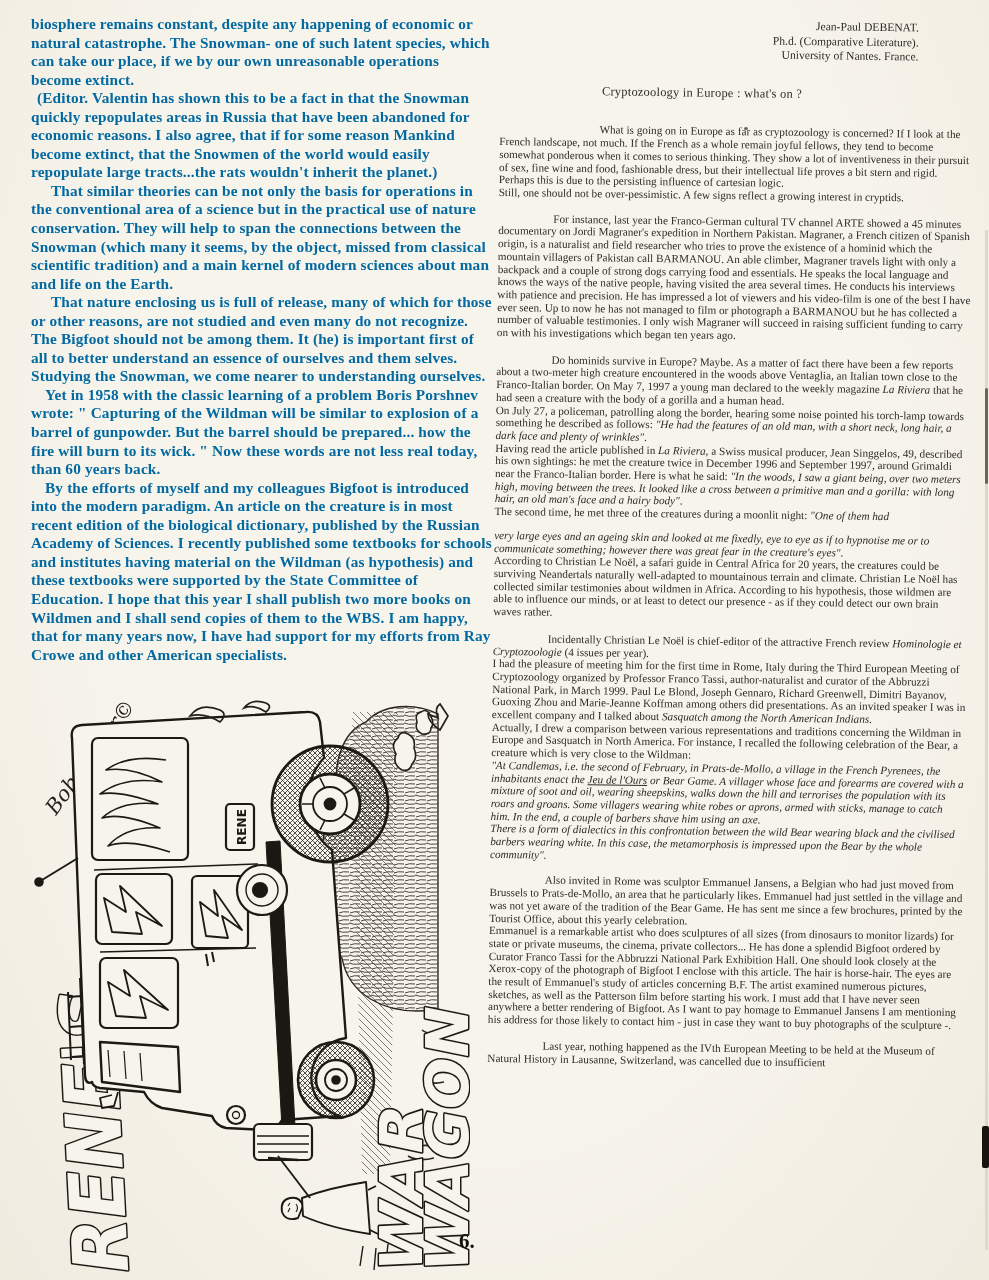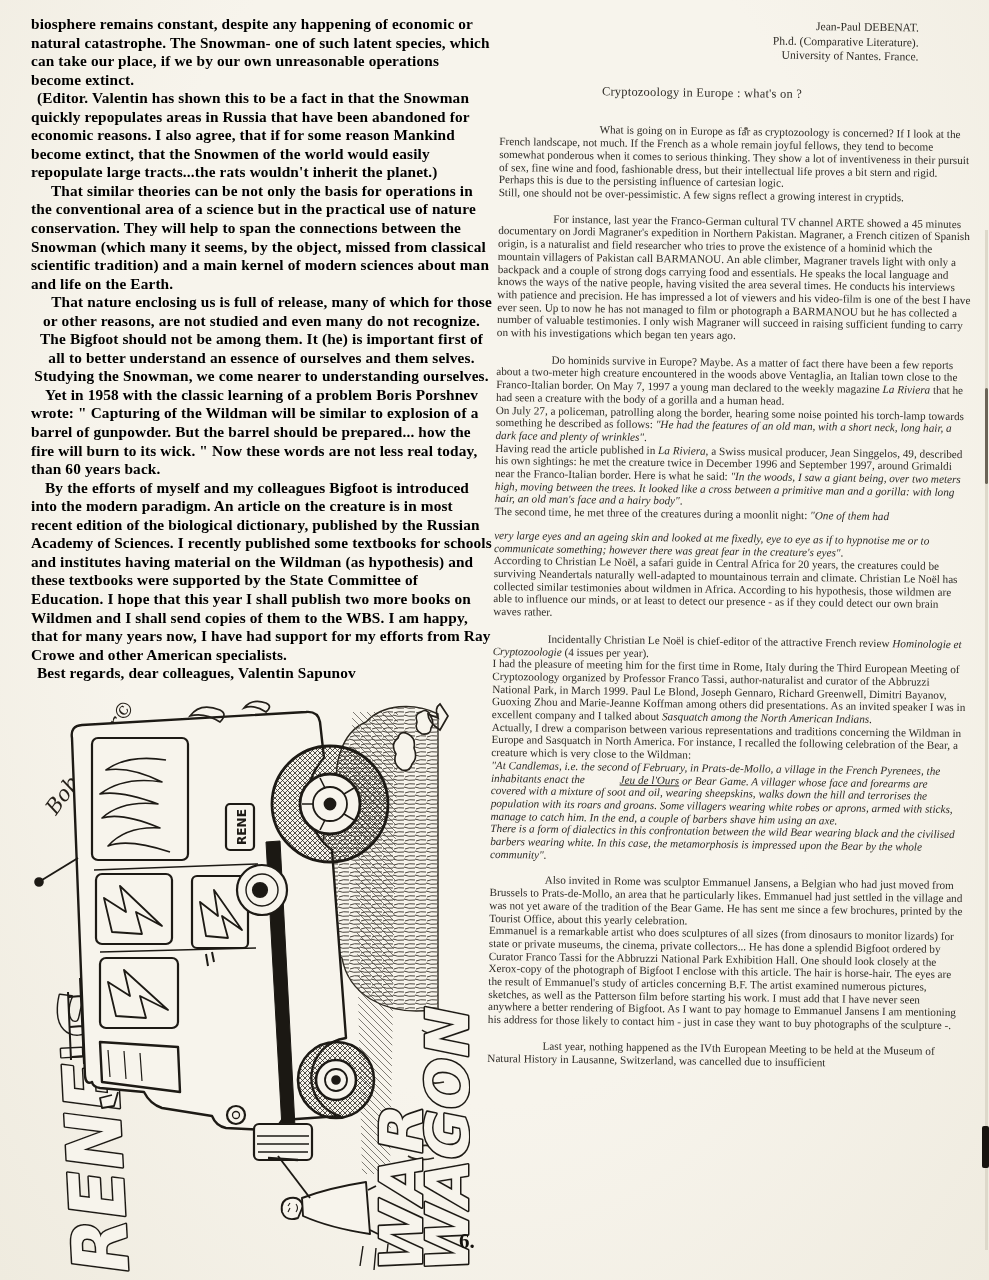--- a/index.html
+++ b/index.html
@@ -5,36 +5,36 @@
   html,body{margin:0;padding:0;}
   body{
     width:989px;height:1280px;position:relative;overflow:hidden;
     background:radial-gradient(ellipse at 50% 38%, #f7f4ec 55%, #efebdf 100%);
     font-family:"Liberation Serif", "DejaVu Serif", serif;
   }
   .page{position:absolute;inset:0;}
   
   .left-col{
     position:absolute;left:31px;top:15px;width:461px;
-    color:#000000;font-size:15.3px;line-height:18.55px;font-weight:700;
+    color:#0369a1;font-size:15.3px;line-height:18.55px;font-weight:700;
     letter-spacing:.15px;
   }
   .left-col p{margin:0;}
   
   .right-col{
     position:absolute;left:501px;top:16px;width:474px;
     color:#2e2b26;font-size:11.2px;line-height:12.7px;
     transform:rotate(.75deg);transform-origin:0 0;
   }
   .author{text-align:right;padding-right:56px;font-size:11.6px;line-height:14.6px;}
   .art-title{text-align:center;padding-right:70px;margin-top:24px;font-size:12.4px;letter-spacing:.25px;}
   .rc-body{margin-top:26px;}
   .rc-body p{margin:0;}
   .it{font-style:italic;}
-  .un{text-decoration:underline;margin-left:32px;}
+  .un{text-decoration:underline;}
   
   .page-number{position:absolute;left:459px;top:1229px;font-size:21px;font-weight:700;color:#14110d;}
   
   .illustration{
     position:absolute;left:30px;top:698px;width:580px;height:440px;
     transform:translate(0,580px) rotate(-90deg);transform-origin:0 0;
   }
   .illustration svg{display:block;}
   
   .edge-shade{position:absolute;left:985px;top:230px;width:3px;height:1020px;background:#ddd8ca;}
@@ -44,24 +44,23 @@
 </style>
 </head>
 <body>
 
 <div class="page">
 
   <div class="left-col">
       <p style="text-indent: 0px;"><span>biosphere remains constant, despite any happening of economic or natural catastrophe. The Snowman- one of such latent species, which can take our place, if we by our own unreasonable operations become extinct.</span></p>
       <p style="text-indent: 6px;"><span>(Editor. Valentin has shown this to be a fact in that the Snowman quickly repopulates areas in Russia that have been abandoned for economic reasons. I also agree, that if for some reason Mankind become extinct, that the Snowmen of the world would easily repopulate large tracts...the rats wouldn't inherit the planet.)</span></p>
       <p style="text-indent: 20px;"><span>That similar theories can be not only the basis for operations in the conventional area of a science but in the practical use of nature conservation. They will help to span the connections between the Snowman (which many it seems, by the object, missed from classical scientific tradition) and a main kernel of modern sciences about man and life on the Earth.</span></p>
-      <p style="text-indent: 20px; text-align: center;"><span>That nature enclosing us is full of release, many of which for those or other reasons, are not studied and even many do not recognize. The Bigfoot should not be among them. It (he) is important first of all to better understand an essence of ourselves and them selves. Studying the Snowman, we come nearer to understanding ourselves.</span></p>
+      <p style="text-indent: 20px;"><span>That nature enclosing us is full of release, many of which for those or other reasons, are not studied and even many do not recognize. The Bigfoot should not be among them. It (he) is important first of all to better understand an essence of ourselves and them selves. Studying the Snowman, we come nearer to understanding ourselves.</span></p>
       <p style="text-indent: 14px;"><span>Yet in 1958 with the classic learning of a problem Boris Porshnev wrote: " Capturing of the Wildman will be similar to explosion of a barrel of gunpowder. But the barrel should be prepared... how the fire will burn to its wick. " Now these words are not less real today, than 60 years back.</span></p>
       <p style="text-indent: 14px;"><span>By the efforts of myself and my colleagues Bigfoot is introduced into the modern paradigm. An article on the creature is in most recent edition of the biological dictionary, published by the Russian Academy of Sciences. I recently published some textbooks for schools and institutes having material on the Wildman (as hypothesis) and these textbooks were supported by the State Committee of Education. I hope that this year I shall publish two more books on Wildmen and I shall send copies of them to the WBS. I am happy, that for many years now, I have had support for my efforts from Ray Crowe and other American specialists.</span></p>
-      <p style="text-indent: 6px;"><span>Best regards, dear colleagues, Valentin Sapunov</span></p>
     </div>
 
   <div class="right-col">
     <div class="author">
         <div>Jean-Paul DEBENAT.</div>
         <div>Ph.d. (Comparative Literature).</div>
         <div>University of Nantes. France.</div>
       </div>
     <div class="art-title">Cryptozoology in Europe : what's on ?</div>
     <div class="rc-body">

